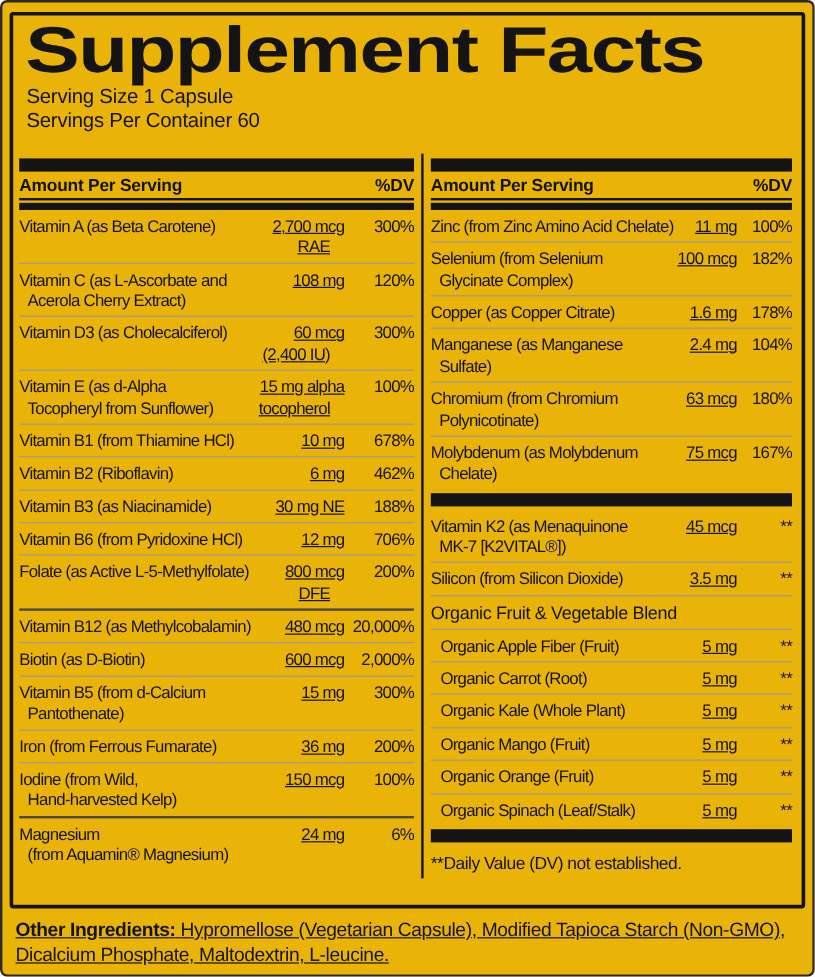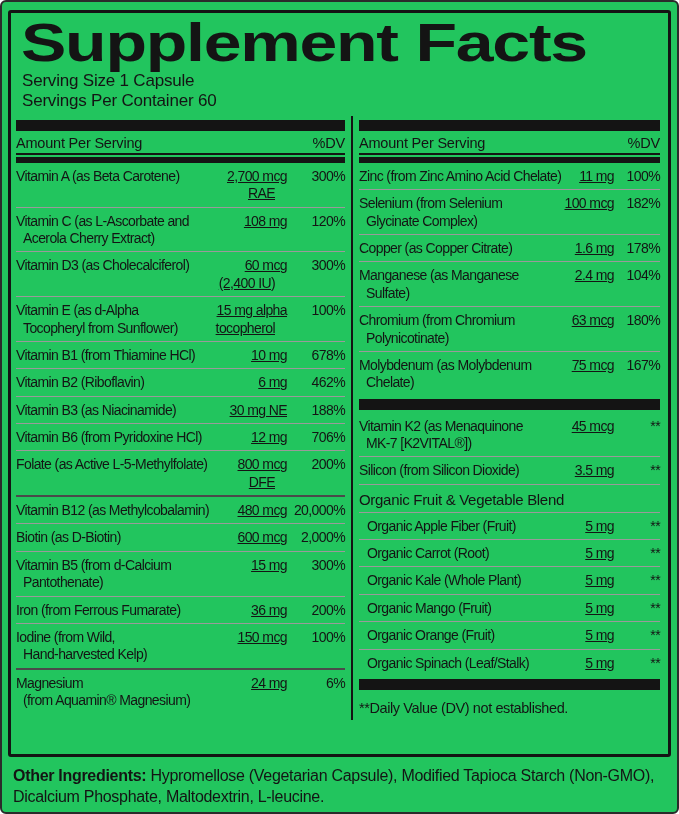--- a/index.html
+++ b/index.html
@@ -1,47 +1,47 @@
 <!DOCTYPE html>
 <html><head>
 <meta charset="utf-8">
 <style>
   html,body{margin:0;padding:0;background:#fff;}
   body{width:679px;height:814px;font-family:"Liberation Sans",sans-serif;color:#141414;}
   .canvas{box-sizing:border-box;width:679px;height:814px;border:2px solid #2b2b2b;border-radius:6px;
-          padding:8px 6px 0 6px;background:#22c55e;overflow:hidden;}
+          padding:8px 6px 0 6px;background:#eab308;overflow:hidden;}
   .facts-box{box-sizing:border-box;border:3px solid #141414;border-radius:3px;height:747px;overflow:hidden;}
   .title{font-size:54px;font-weight:bold;line-height:0.95;white-space:nowrap;margin:4px 0 1px 10px;
          transform:scaleX(1.26);transform-origin:left center;letter-spacing:-1px;}
-  .serving{font-size:17px;line-height:1.14;margin:3px 0 6px 11px;letter-spacing:-0.2px;}
+  .serving{font-size:17px;line-height:1.14;margin:3px 0 18px 11px;letter-spacing:-0.2px;}
   .serving div{white-space:nowrap;}
   .cols{display:flex;align-items:stretch;}
   .col{box-sizing:border-box;}
   .col-left{width:340px;padding:0 6px 0 5px;}
   .col-right{width:314px;padding:0 5px 0 6px;border-left:2px solid #141414;}
   .topbar{height:11px;background:#141414;margin-top:4px;}
-  .colheader{display:flex;justify-content:space-between;font-weight:normal;font-size:14.5px;
+  .colheader{display:flex;justify-content:space-between;font-weight:bold;font-size:14.5px;
              padding:4px 0 2px;border-bottom:2px solid #141414;letter-spacing:-0.2px;}
   .midbar{height:6px;background:#141414;margin-top:2px;}
   .row{display:flex;align-items:flex-start;padding:5px 0 4px;font-size:14px;letter-spacing:-0.6px;line-height:1.24;}
   .row .name{flex:0 1 auto;min-width:0;}
   .nline{display:block;white-space:nowrap;}
   .nline2{padding-left:7px;}
   .row .amt{flex:1 1 auto;text-align:right;margin-left:5px;white-space:nowrap;text-decoration:underline;}
   .amt .a2{display:block;padding-right:12px;}
   .row .dv{text-align:right;margin-left:6px;white-space:nowrap;}
   .col-left .dv{min-width:52px;}
   .col-right .dv{min-width:40px;}
   .indent .nline{padding-left:8px;}
   .sep-thin{border-top:1px solid #9a9a9a;}
   .sep-thick{border-top:2px solid #4a4a4a;}
   .bar-sep{height:11px;background:#141414;margin:3px 0;}
   .section-h{font-weight:normal;font-size:15px;padding:6px 0 4px;letter-spacing:-0.3px;}
   .note{font-size:14.5px;padding:7px 0 4px;letter-spacing:-0.4px;}
-  .footer{margin:8px 5px 0 5px;font-size:16px;line-height:1.32;letter-spacing:-0.3px;}
+  .footer{margin:8px 5px 0 5px;font-size:16px;line-height:1.32;letter-spacing:-0.3px;text-decoration:underline;}
   .footer .flabel{font-weight:bold;}
 </style>
 </head>
 <body>
 
 <div class="canvas">
   <div class="facts-box">
     <div class="title">Supplement Facts</div>
     <div class="serving">
       <div>Serving Size 1 Capsule</div>

